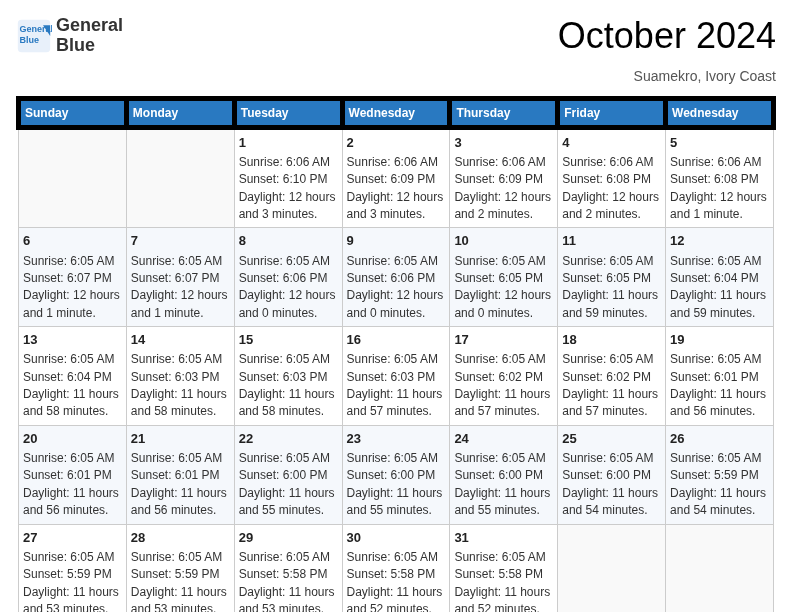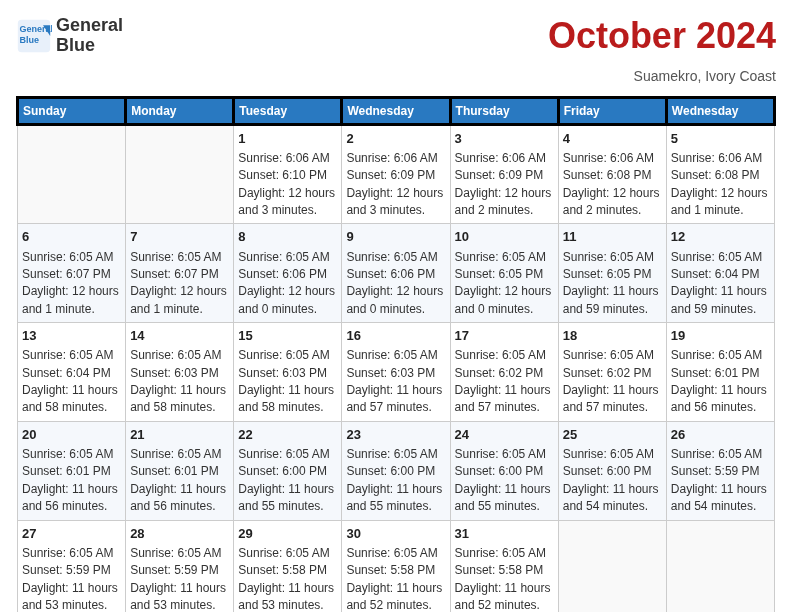--- a/index.html
+++ b/index.html
@@ -32,42 +32,42 @@
     }
     .logo-icon {
       width: 36px;
       height: 36px;
     }
     .title-block {
       text-align: right;
     }
     .month-title {
       font-size: 36px;
-      font-weight: bold;
-      color: #b91c1c;
+      font-weight: normal;
+      color: #000000;
       line-height: 1.1;
     }
     .location-title {
       font-size: 14px;
       color: #555;
       margin-top: 12px;
     }
     table {
       width: 100%;
       border-collapse: collapse;
       font-size: 11px;
     }
     th {
       background-color: #2979c1;
       color: #fff;
       padding: 5px 4px;
       text-align: left;
       font-size: 12px;
       font-weight: bold;
-      border: 3px solid #000000;
+      border: 5px solid #000000;
     }
     td {
       border: 1px solid #ccc;
       vertical-align: top;
       padding: 4px 4px;
       width: calc(100% / 7);
       min-height: 80px;
       color: #333;
       font-size: 10.5px;
       line-height: 1.4;

